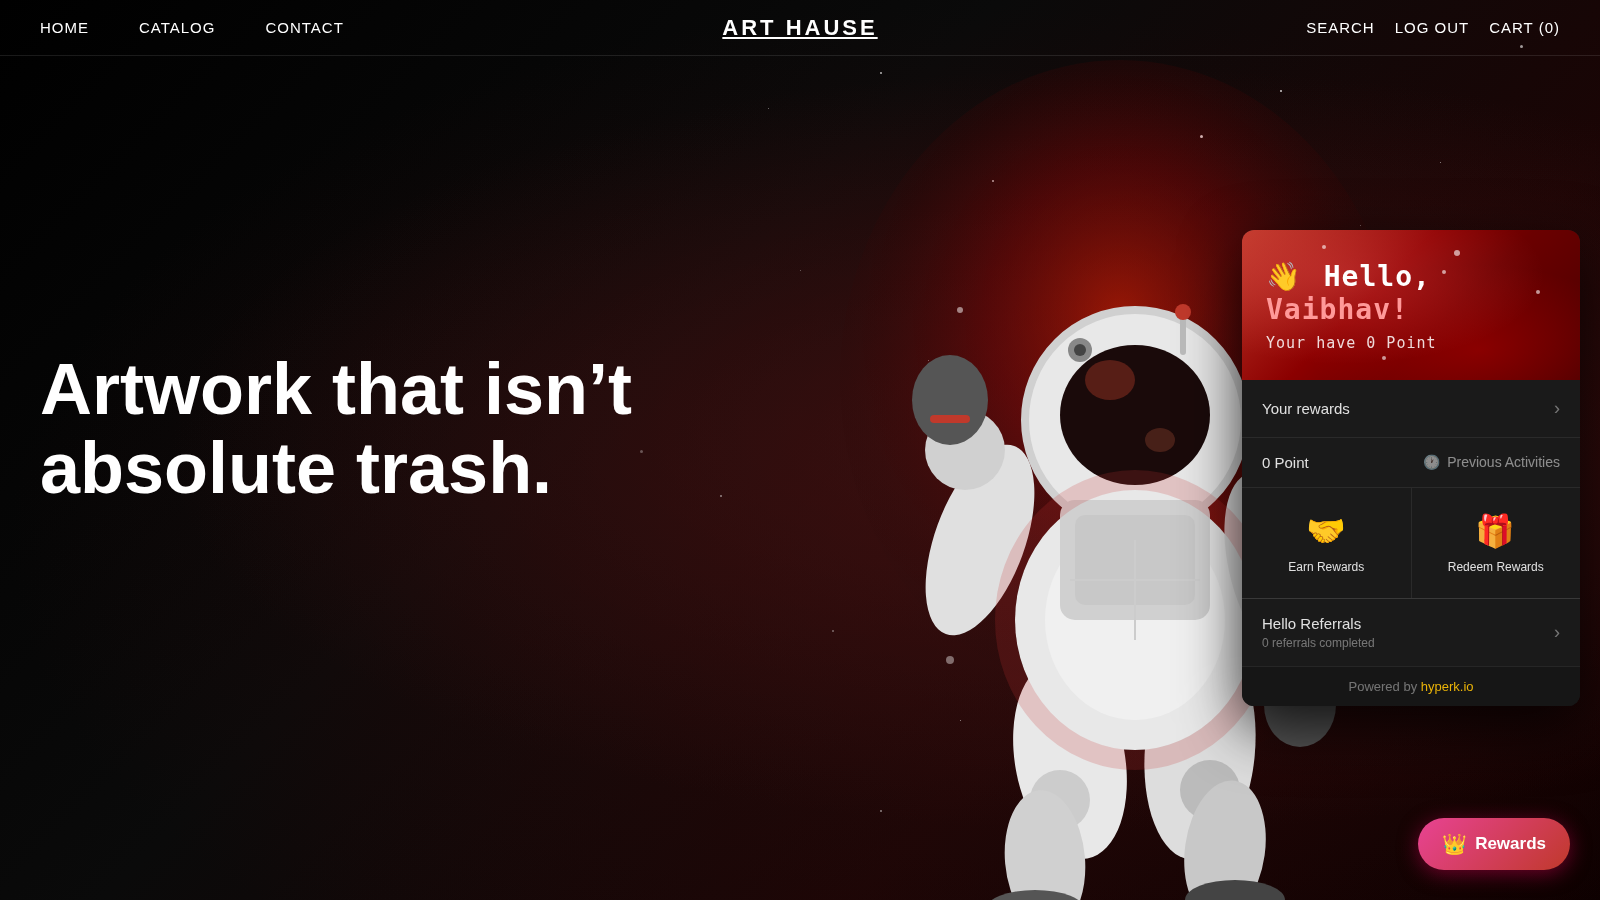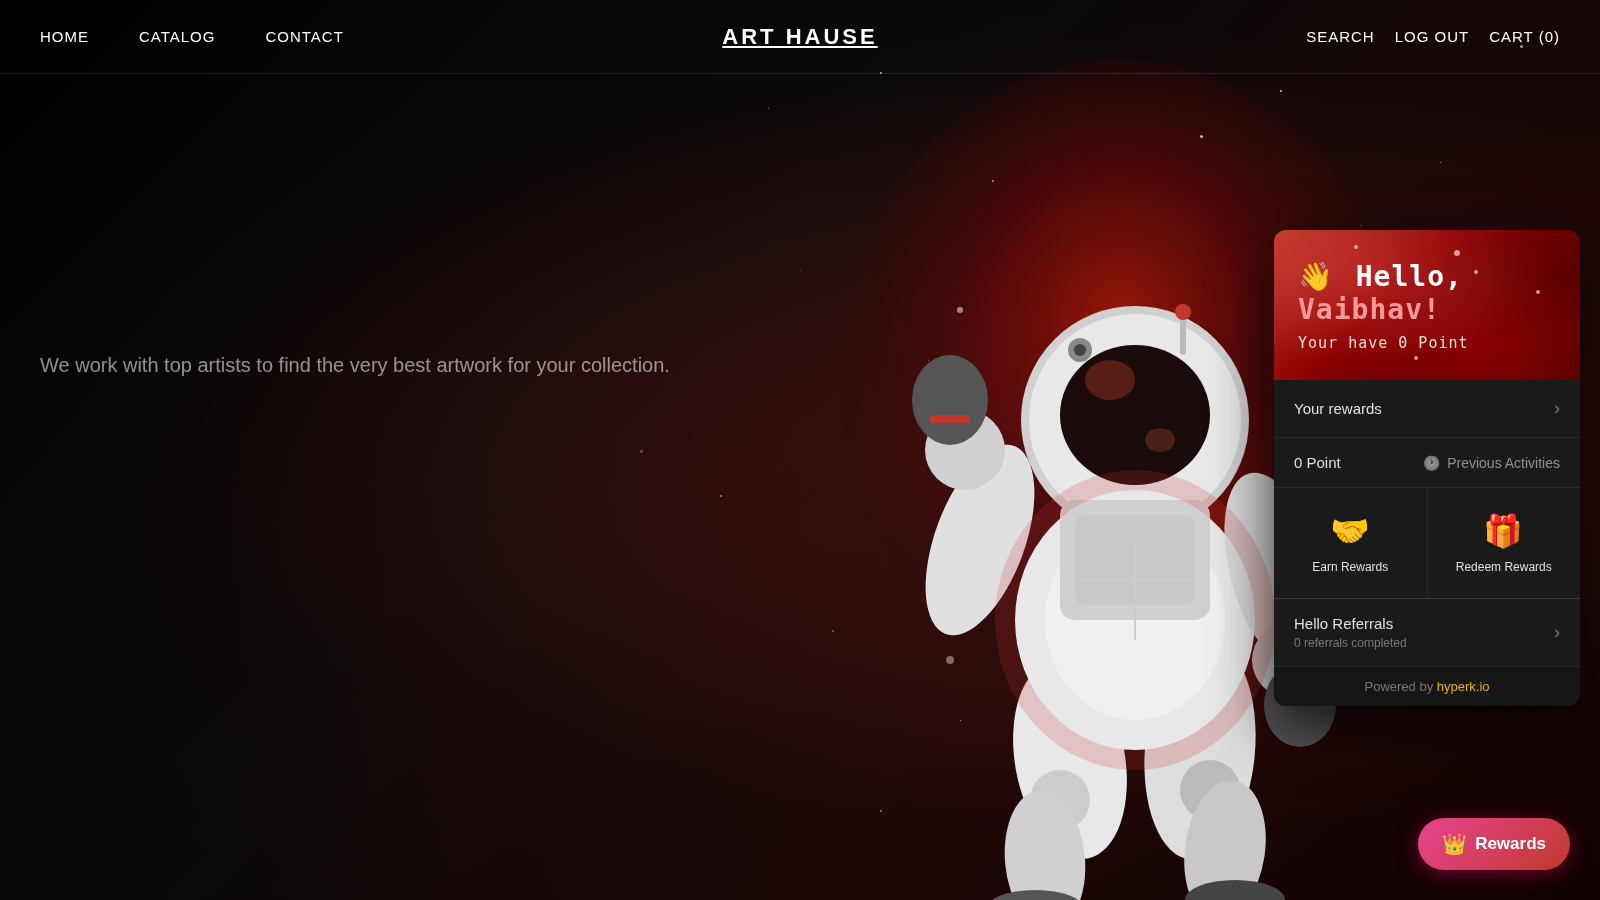--- a/index.html
+++ b/index.html
@@ -53,21 +53,21 @@
       width: 100%;
       height: 100%;
     }
 
     
     nav {
       position: absolute;
       top: 0;
       left: 0;
       right: 0;
-      height: 74px;
+      height: 56px;
       display: flex;
       align-items: center;
       padding: 0 40px;
       z-index: 10;
       border-bottom: 1px solid rgba(255,255,255,0.1);
     }
 
     .nav-left {
       display: flex;
       gap: 50px;
@@ -124,21 +124,21 @@
       color: rgba(255,255,255,0.55);
       line-height: 1.5;
       font-weight: 300;
     }
 
     
     .rewards-panel {
       position: absolute;
       right: 20px;
       top: 230px;
-      width: 306px;
+      width: 338px;
       background: #1a1a1a;
       border-radius: 12px;
       overflow: hidden;
       z-index: 20;
       box-shadow: 0 20px 60px rgba(0,0,0,0.8);
     }
 
     .rewards-header {
       background: linear-gradient(135deg, #c0392b 0%, #8b0000 40%, #6b0000 60%, #4a0000 100%);
       padding: 30px 24px 28px;
@@ -212,21 +212,21 @@
       font-weight: 500;
     }
 
     .chevron-right {
       color: rgba(255,255,255,0.4);
       font-size: 18px;
     }
 
     .points-row {
       display: flex;
-      align-items: center;
+      align-items: flex-start;
       justify-content: space-between;
       padding: 16px 20px;
       border-bottom: 1px solid rgba(255,255,255,0.07);
     }
 
     .points-value {
       font-size: 15px;
       color: #e0e0e0;
     }
 
@@ -460,21 +460,21 @@
   </div>
   <div class="nav-center">ART HAUSE</div>
   <div class="nav-right">
     <a class="nav-link">SEARCH</a>
     <a class="nav-link">LOG OUT</a>
     <a class="nav-link">CART (0)</a>
   </div>
 </nav>
 
 <div class="hero-content">
-  <p class="hero-subtitle">We work with top artists to find the very best artwork for your collection.</p>
+  <h1 class="hero-title">Artwork that isn’t absolute trash.</h1>
 </div>
 
 <div class="rewards-panel">
 
   <div class="rewards-header">
 
     <div class="sparkle" style="top:15px;left:80px;"></div>
     <div class="sparkle" style="top:40px;left:200px;"></div>
     <div class="sparkle" style="top:60px;right:40px;"></div>
     <div class="sparkle" style="top:20px;right:120px;width:6px;height:6px;"></div>

